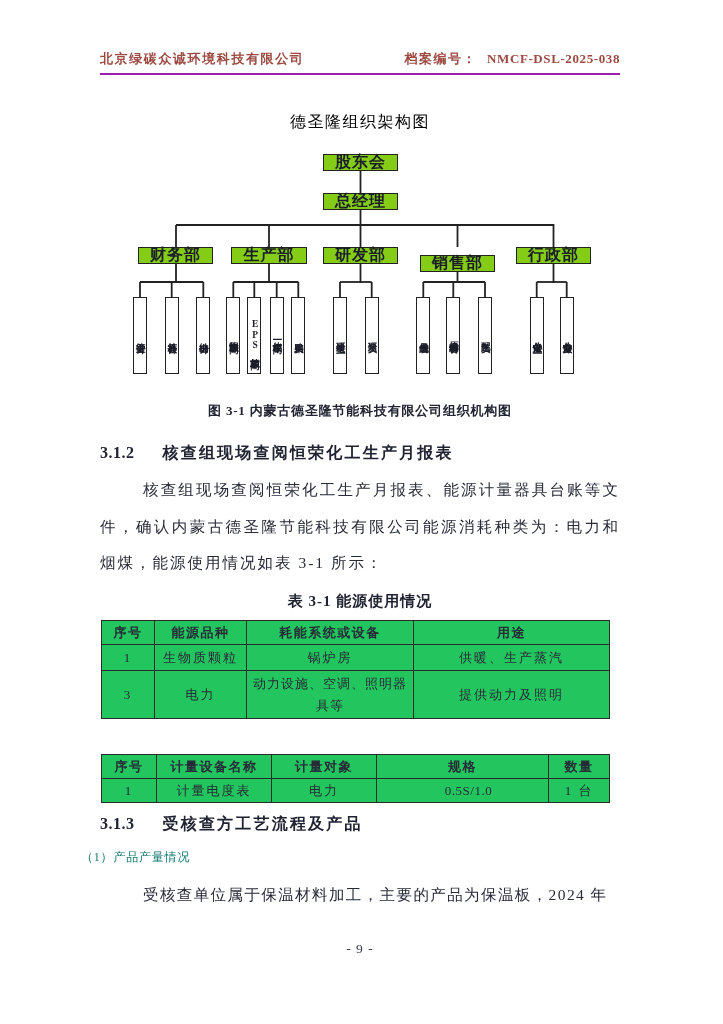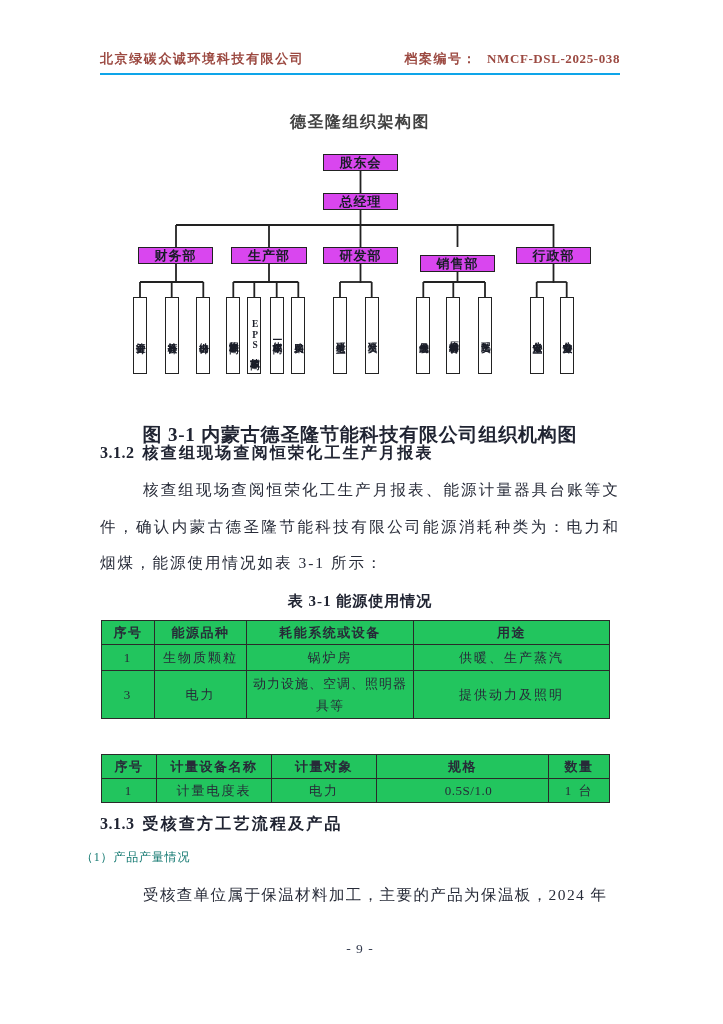--- a/index.html
+++ b/index.html
@@ -1,42 +1,42 @@
 <!DOCTYPE html>
 <html><head>
 <meta charset="utf-8">
 <style>
   html,body{margin:0;padding:0;background:#ffffff;}
   .page{position:relative;width:723px;height:1024px;background:#fff;overflow:hidden;
         font-family:"Liberation Serif","DejaVu Serif",serif;color:#272b38;}
   
   .hdr{position:absolute;left:100px;top:50px;width:520px;height:23px;
-       border-bottom:2px solid #0ea5e9;display:flex;justify-content:space-between;align-items:flex-start;}
+       border-bottom:2px solid #a21caf;display:flex;justify-content:space-between;align-items:flex-start;}
   .hdr .company{font-size:13px;letter-spacing:1.6px;color:#9c4a42;font-weight:bold;}
   .hdr .arch{font-size:13px;color:#9c4a42;font-weight:bold;}
   .hdr .arch .lbl{letter-spacing:1.5px;margin-right:10px;}
   .hdr .arch .num{letter-spacing:0.6px;}
   
   .chart-title{position:absolute;left:100px;top:112px;width:520px;text-align:center;
-       font-weight:bold;font-size:16px;letter-spacing:1.5px;color:#404040;}
+       font-weight:normal;font-size:16px;letter-spacing:1.5px;color:#000000;}
   
   .orgchart{position:absolute;left:100px;top:148px;width:520px;height:246px;}
   .oc-lines{position:absolute;left:0;top:0;}
-  .nb{position:absolute;box-sizing:border-box;border:1.5px solid #222;background:#d946ef;
+  .nb{position:absolute;box-sizing:border-box;border:1.5px solid #222;background:#84cc16;
       display:flex;align-items:center;justify-content:center;
-      font-weight:bold;font-size:13px;letter-spacing:1px;color:#1a1d28;}
+      font-weight:bold;font-size:16px;letter-spacing:1px;color:#1a1d28;}
   .vb{position:absolute;box-sizing:border-box;border:1.4px solid #222;background:#fff;
       width:14px;height:77px;display:flex;align-items:center;justify-content:center;
       writing-mode:vertical-rl;text-orientation:upright;
       font-weight:bold;font-size:9.5px;line-height:1;letter-spacing:0.5px;color:#1a1d28;}
   
-  .figcap{position:absolute;left:100px;top:422px;width:520px;text-align:center;
-      font-weight:bold;font-size:19px;letter-spacing:0.8px;color:#20243264;color:#202432;}
+  .figcap{position:absolute;left:100px;top:402px;width:520px;text-align:center;
+      font-weight:bold;font-size:13px;letter-spacing:0.8px;color:#20243264;color:#202432;}
   .sect{position:absolute;left:100px;width:540px;font-weight:bold;font-size:16px;color:#202432;}
-  .sect .num{letter-spacing:0.5px;margin-right:8px;}
+  .sect .num{letter-spacing:0.5px;margin-right:28px;}
   .sect .ttl{letter-spacing:2.2px;}
   .s312{top:443px;}
   .s313{top:814px;}
   
   .para1{position:absolute;left:100px;top:472px;width:520px;font-size:15.5px;color:#272b38;}
   .para1 .pline{height:36.5px;line-height:36.5px;letter-spacing:2px;
       text-align:justify;text-align-last:justify;text-justify:inter-character;}
   .para1 .pline.first{padding-left:43px;box-sizing:border-box;}
   .para1 .pline.last{text-align-last:left;letter-spacing:2px;}
   .listitem{position:absolute;left:81px;top:849px;font-size:12px;letter-spacing:0.8px;color:#0f766e;}

